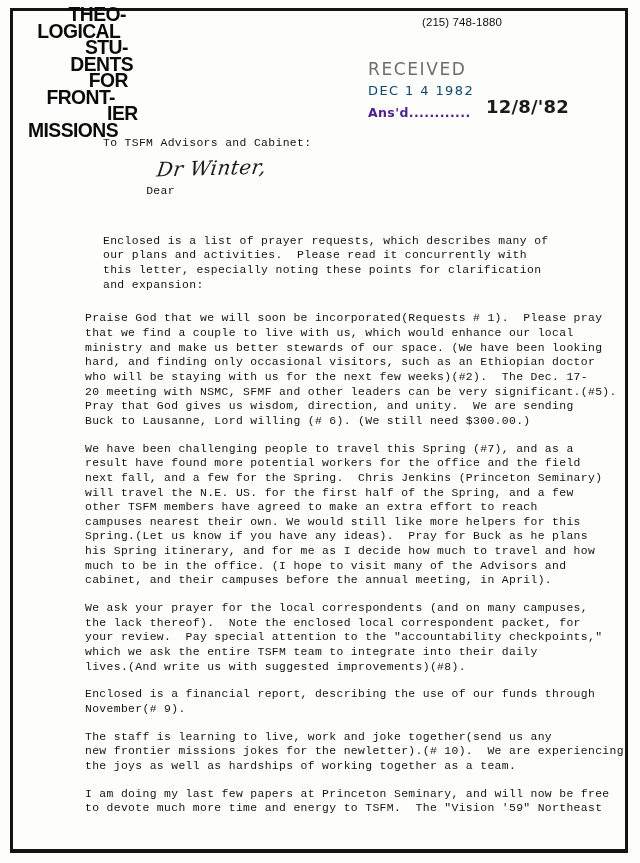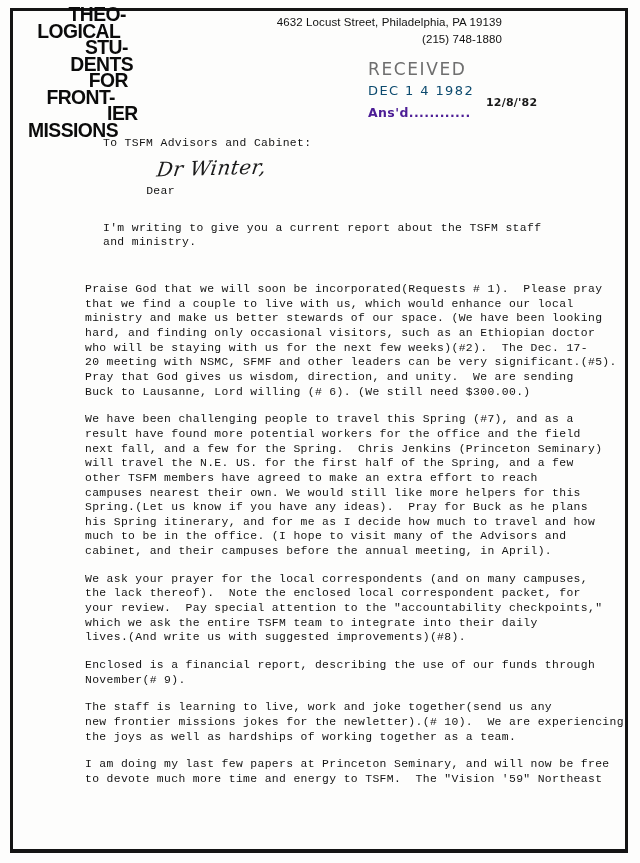--- a/index.html
+++ b/index.html
@@ -113,21 +113,21 @@
     letter-spacing: 0.4px;
     font-size: 12.5px;
   }
 
   #stamp-typed-date {
     position: absolute;
     left: 486px;
     top: 96px;
     font-family: "DejaVu Sans", "Liberation Sans", sans-serif;
     font-weight: bold;
-    font-size: 11px;
+    font-size: 18px;
     color: #1a1a1a;
     white-space: pre;
     letter-spacing: 0.2px;
   }
 
   
   #letter-body {
     position: absolute;
     left: 0;
     top: 136px;
@@ -186,21 +186,20 @@
       <span class="lg lg-2">LOGICAL</span>
       <span class="lg lg-3">STU-</span>
       <span class="lg lg-4">DENTS</span>
       <span class="lg lg-5">FOR</span>
       <span class="lg lg-6">FRONT-</span>
       <span class="lg lg-7">IER</span>
       <span class="lg lg-8">MISSIONS</span>
     </div>
 
     <div id="address-block">
-      <span>4632 Locust Street, Philadelphia, PA 19139</span>
       <span>(215) 748-1880</span>
     </div>
 
     <div id="received-stamp">
       <span class="stamp-line stamp-received">RECEIVED</span>
       <span class="stamp-line stamp-date">DEC 1 4 1982</span>
       <span class="stamp-line stamp-ansd">Ans'd............</span>
     </div>
 
     <div id="stamp-typed-date">12/8/'82</div>
@@ -212,25 +211,27 @@
 
     <div class="spacer-m"></div>
 
     <div id="salutation-row">
       <span>Dear</span>
       <span id="handwritten-name">Dr Winter,</span>
     </div>
 
     <div class="spacer-l"></div>
 
-    <div class="para indent">I'm writing to give you a current report about the TSFM staff
-and ministry.</div>
-
-    <div class="spacer-s"></div>
-
+
+    <div class="spacer-s"></div>
+
+    <div class="para indent">Enclosed is a list of prayer requests, which describes many of
+our plans and activities.  Please read it concurrently with
+this letter, especially noting these points for clarification
+and expansion:</div>
 
     <div class="spacer-m"></div>
 
     <div class="para flush">Praise God that we will soon be incorporated(Requests # 1).  Please pray
 that we find a couple to live with us, which would enhance our local
 ministry and make us better stewards of our space. (We have been looking
 hard, and finding only occasional visitors, such as an Ethiopian doctor
 who will be staying with us for the next few weeks)(#2).  The Dec. 17-
 20 meeting with NSMC, SFMF and other leaders can be very significant.(#5).
 Pray that God gives us wisdom, direction, and unity.  We are sending

